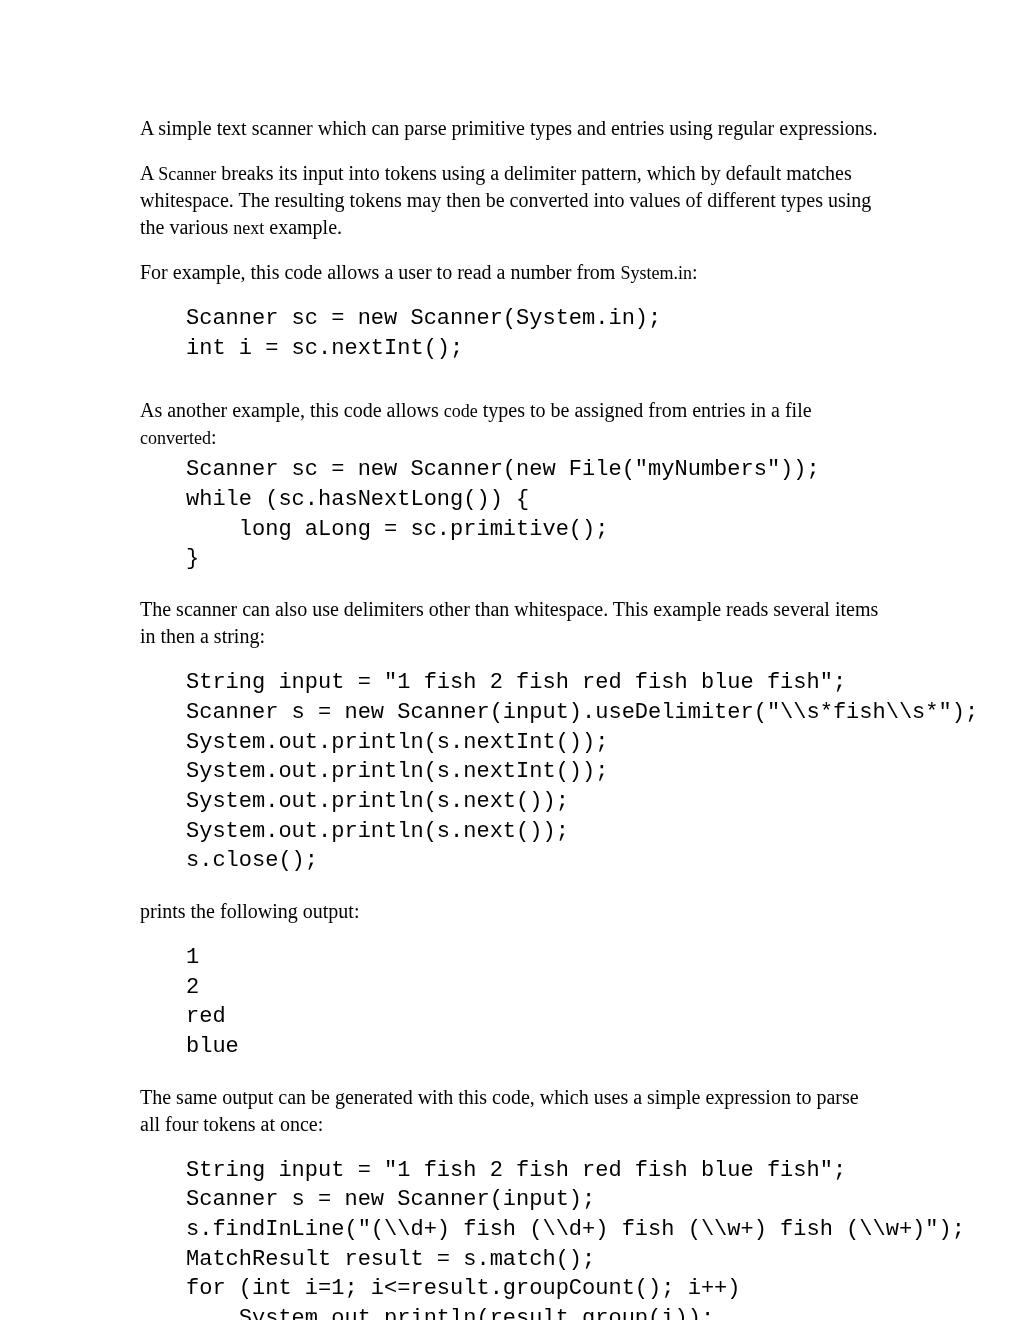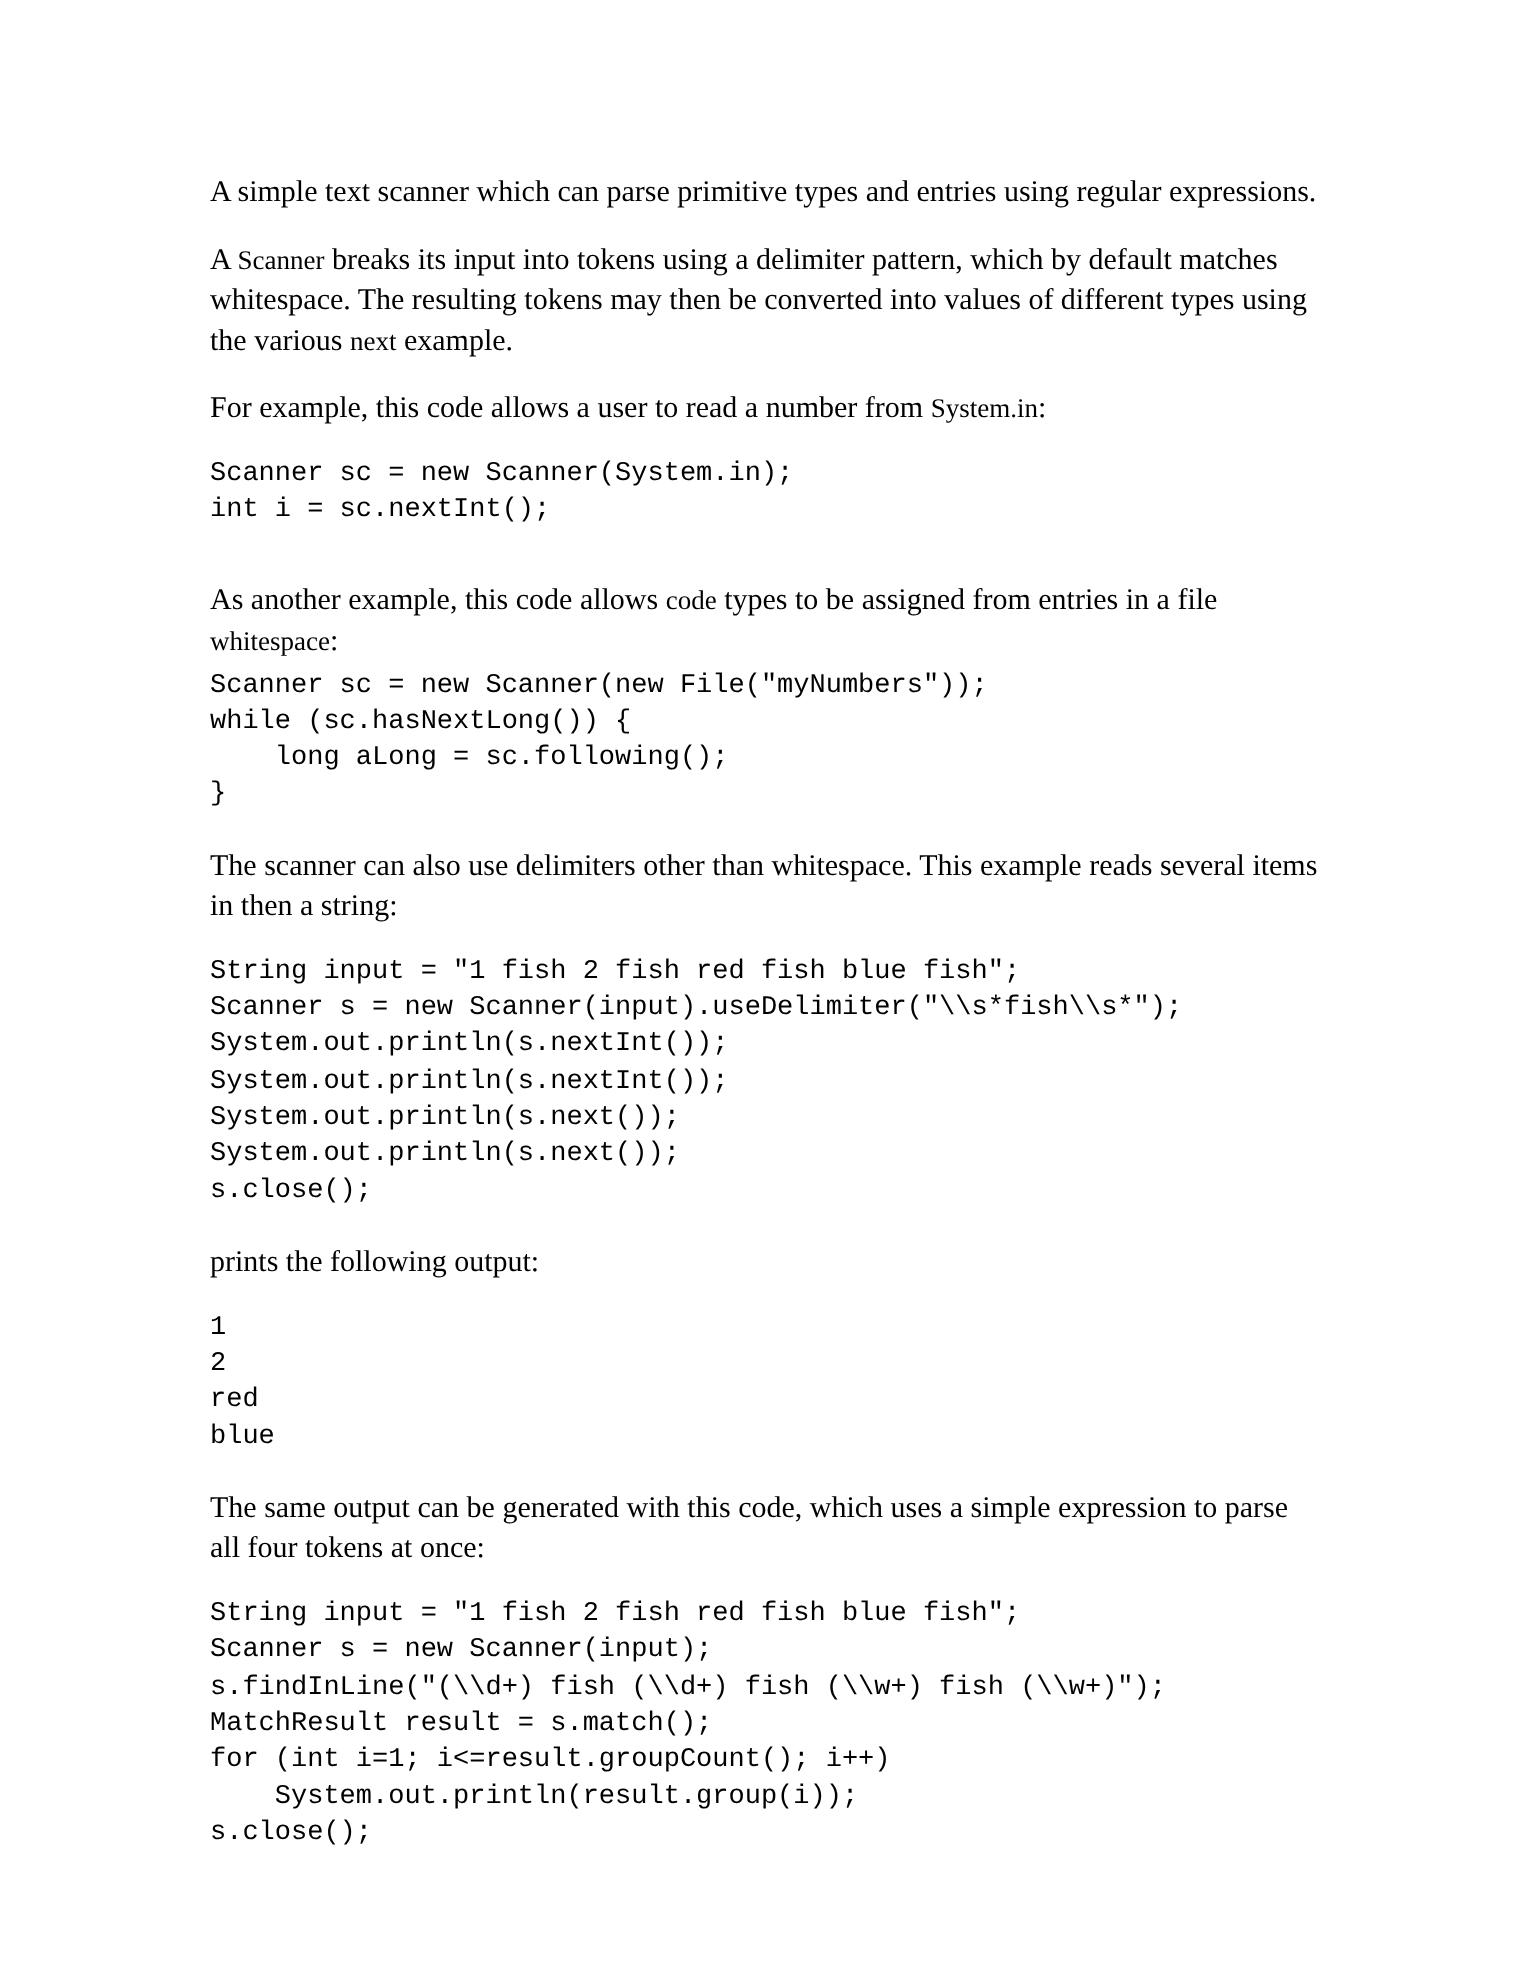--- a/index.html
+++ b/index.html
@@ -22,22 +22,23 @@
     }
     .para-tight {
       margin-bottom: 4px;
     }
     .code-inline {
       font-family: Liberation Serif, serif;
       font-size: 18px;
     }
     .code-block {
       font-family: "Courier New", Courier, monospace;
-      font-size: 18px;
+      font-size: 22px;
       white-space: pre;
+      margin-left: 46px;
       margin-bottom: 22px;
       line-height: 1.35;
     }
     .code-block-first {
       margin-top: 4px;
     }
     .spacer {
       height: 12px;
     }
   </style>
@@ -53,26 +54,26 @@
 <div class="para">
   <span>For example, this code allows a user to read a number from </span><span class="code-inline">System.in</span><span>:</span>
 </div>
 
 <div class="code-block code-block-first">Scanner sc = new Scanner(System.in);
 int i = sc.nextInt();</div>
 
 <div class="spacer"></div>
 
 <div class="para-tight">
-  <span>As another example, this code allows </span><span class="code-inline">code</span><span> types to be assigned from entries in a file </span><span class="code-inline">whitespace</span><span>:</span>
+  <span>As another example, this code allows </span><span class="code-inline">code</span><span> types to be assigned from entries in a file </span><span class="code-inline">converted</span><span>:</span>
 </div>
 
 <div class="code-block">Scanner sc = new Scanner(new File("myNumbers"));
 while (sc.hasNextLong()) {
-    long aLong = sc.following();
+    long aLong = sc.primitive();
 }</div>
 
 <div class="para">The scanner can also use delimiters other than whitespace. This example reads several items in then a string:</div>
 
 <div class="code-block">String input = "1 fish 2 fish red fish blue fish";
 Scanner s = new Scanner(input).useDelimiter("\\s*fish\\s*");
 System.out.println(s.nextInt());
 System.out.println(s.nextInt());
 System.out.println(s.next());
 System.out.println(s.next());

